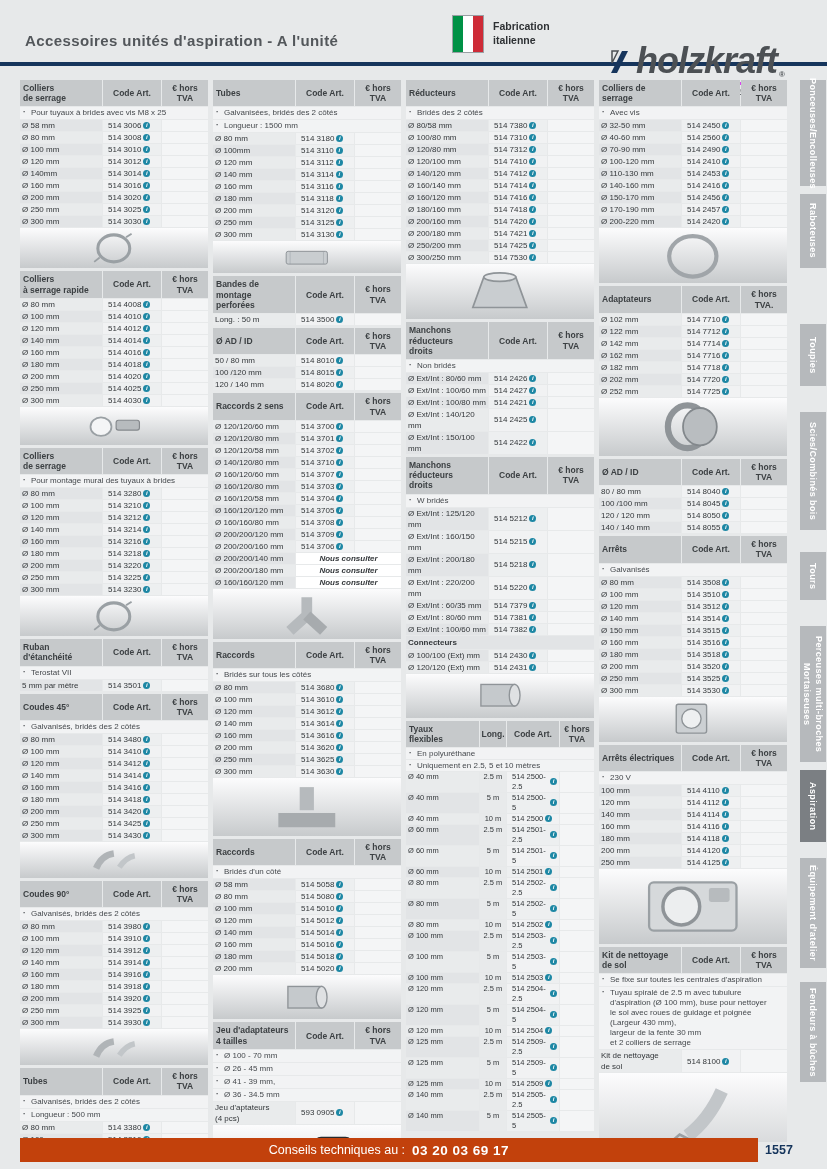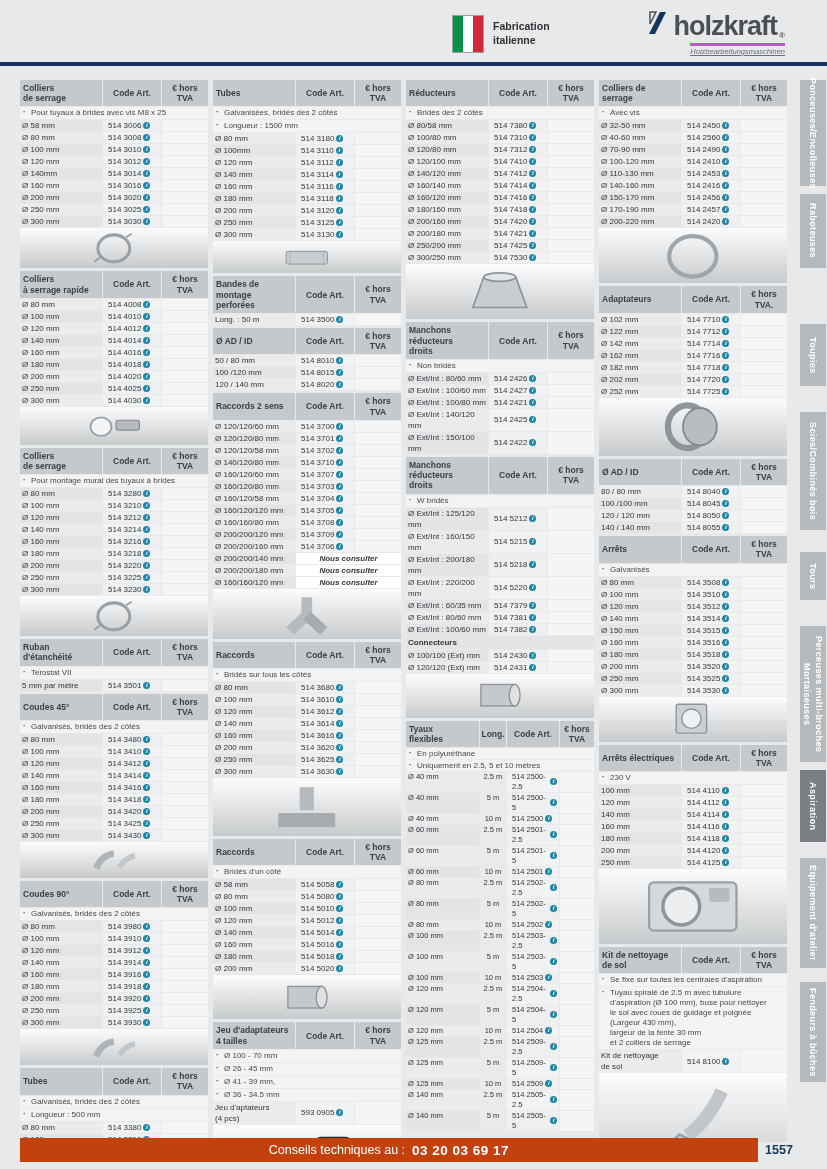--- a/index.html
+++ b/index.html
@@ -14,21 +14,21 @@
   .header { position: absolute; left:0; top:0; width:827px; height:66px;
             background:#e7e9ea; border-bottom:4px solid #16355c; }
   .page-title { position:absolute; left:25px; top:32px; font-size:15px; font-weight:bold;
                 color:#53575b; letter-spacing:.4px; }
   .made { position:absolute; left:452px; top:15px; display:flex; gap:9px; align-items:center; }
   .flag { width:32px; height:38px; border:1px solid #9aa0a4; display:flex; background:#fff; }
   .flag i { flex:1; }
   .made-label { font-size:10.5px; font-weight:bold; color:#2e3134; white-space:pre-line; line-height:1.3; }
   .brand { position:absolute; right:42px; top:10px; text-align:right; }
   .logo-row { display:flex; align-items:flex-end; justify-content:flex-end; gap:2px; }
-  .logo-text { font-size:27px; font-weight:bold; color:#4c5054; letter-spacing:-1px; line-height:1; }
+  .logo-text { font-size:36px; font-weight:bold; font-style:italic; color:#4c5054; letter-spacing:-1px; line-height:1;margin-top:33px; }
   .logo-reg { font-size:8px; color:#4c5054; font-weight:bold; }
   .logo-sub { font-size:7.5px; font-style:italic; color:#6a6e72; margin-top:1px; border-top:3px solid #d946ef; padding-top:1px; display:inline-block;text-decoration:underline; }
   
   .content { position:absolute; left:20px; top:80px; width:767px; height:1062px;
              display:flex; gap:5px; overflow:hidden; }
   .col { width:188px; flex:none; overflow:hidden; }
   .tbl { margin-bottom:3px; }
   .thead { display:flex; gap:1px; align-items:stretch; margin-bottom:1px; }
   .th { background:#c6c9cb; color:#3c4043; font-weight:bold; font-size:8.5px;
         padding:3px 3px; line-height:1.2; display:flex; align-items:center; min-height:16px; }
@@ -69,20 +69,21 @@
   .footer { position:absolute; left:20px; bottom:7px; width:780px; height:24px; display:flex; align-items:center; }
   .fbar { flex:1; background:#c2410c; color:#fff; height:24px; display:flex; align-items:center;
           justify-content:center; gap:7px; font-size:12.5px; }
   .fbar b { font-size:13.5px; letter-spacing:.5px; }
   .fpage { width:42px; text-align:center; color:#16355c; font-weight:bold; font-size:12.5px; }
 </style>
 </head>
 <body>
 
 <div class="header">
+  <div class="page-title">Accessoires unités d'aspiration - A l'unité</div>
   <div class="made">
     <div class="flag">
       <i style="background:#009246"></i>
         <i style="background:#ffffff"></i>
         <i style="background:#ce2b37"></i>
     </div>
     <div class="made-label">Fabrication
 italienne</div>
   </div>
   <div class="brand">

